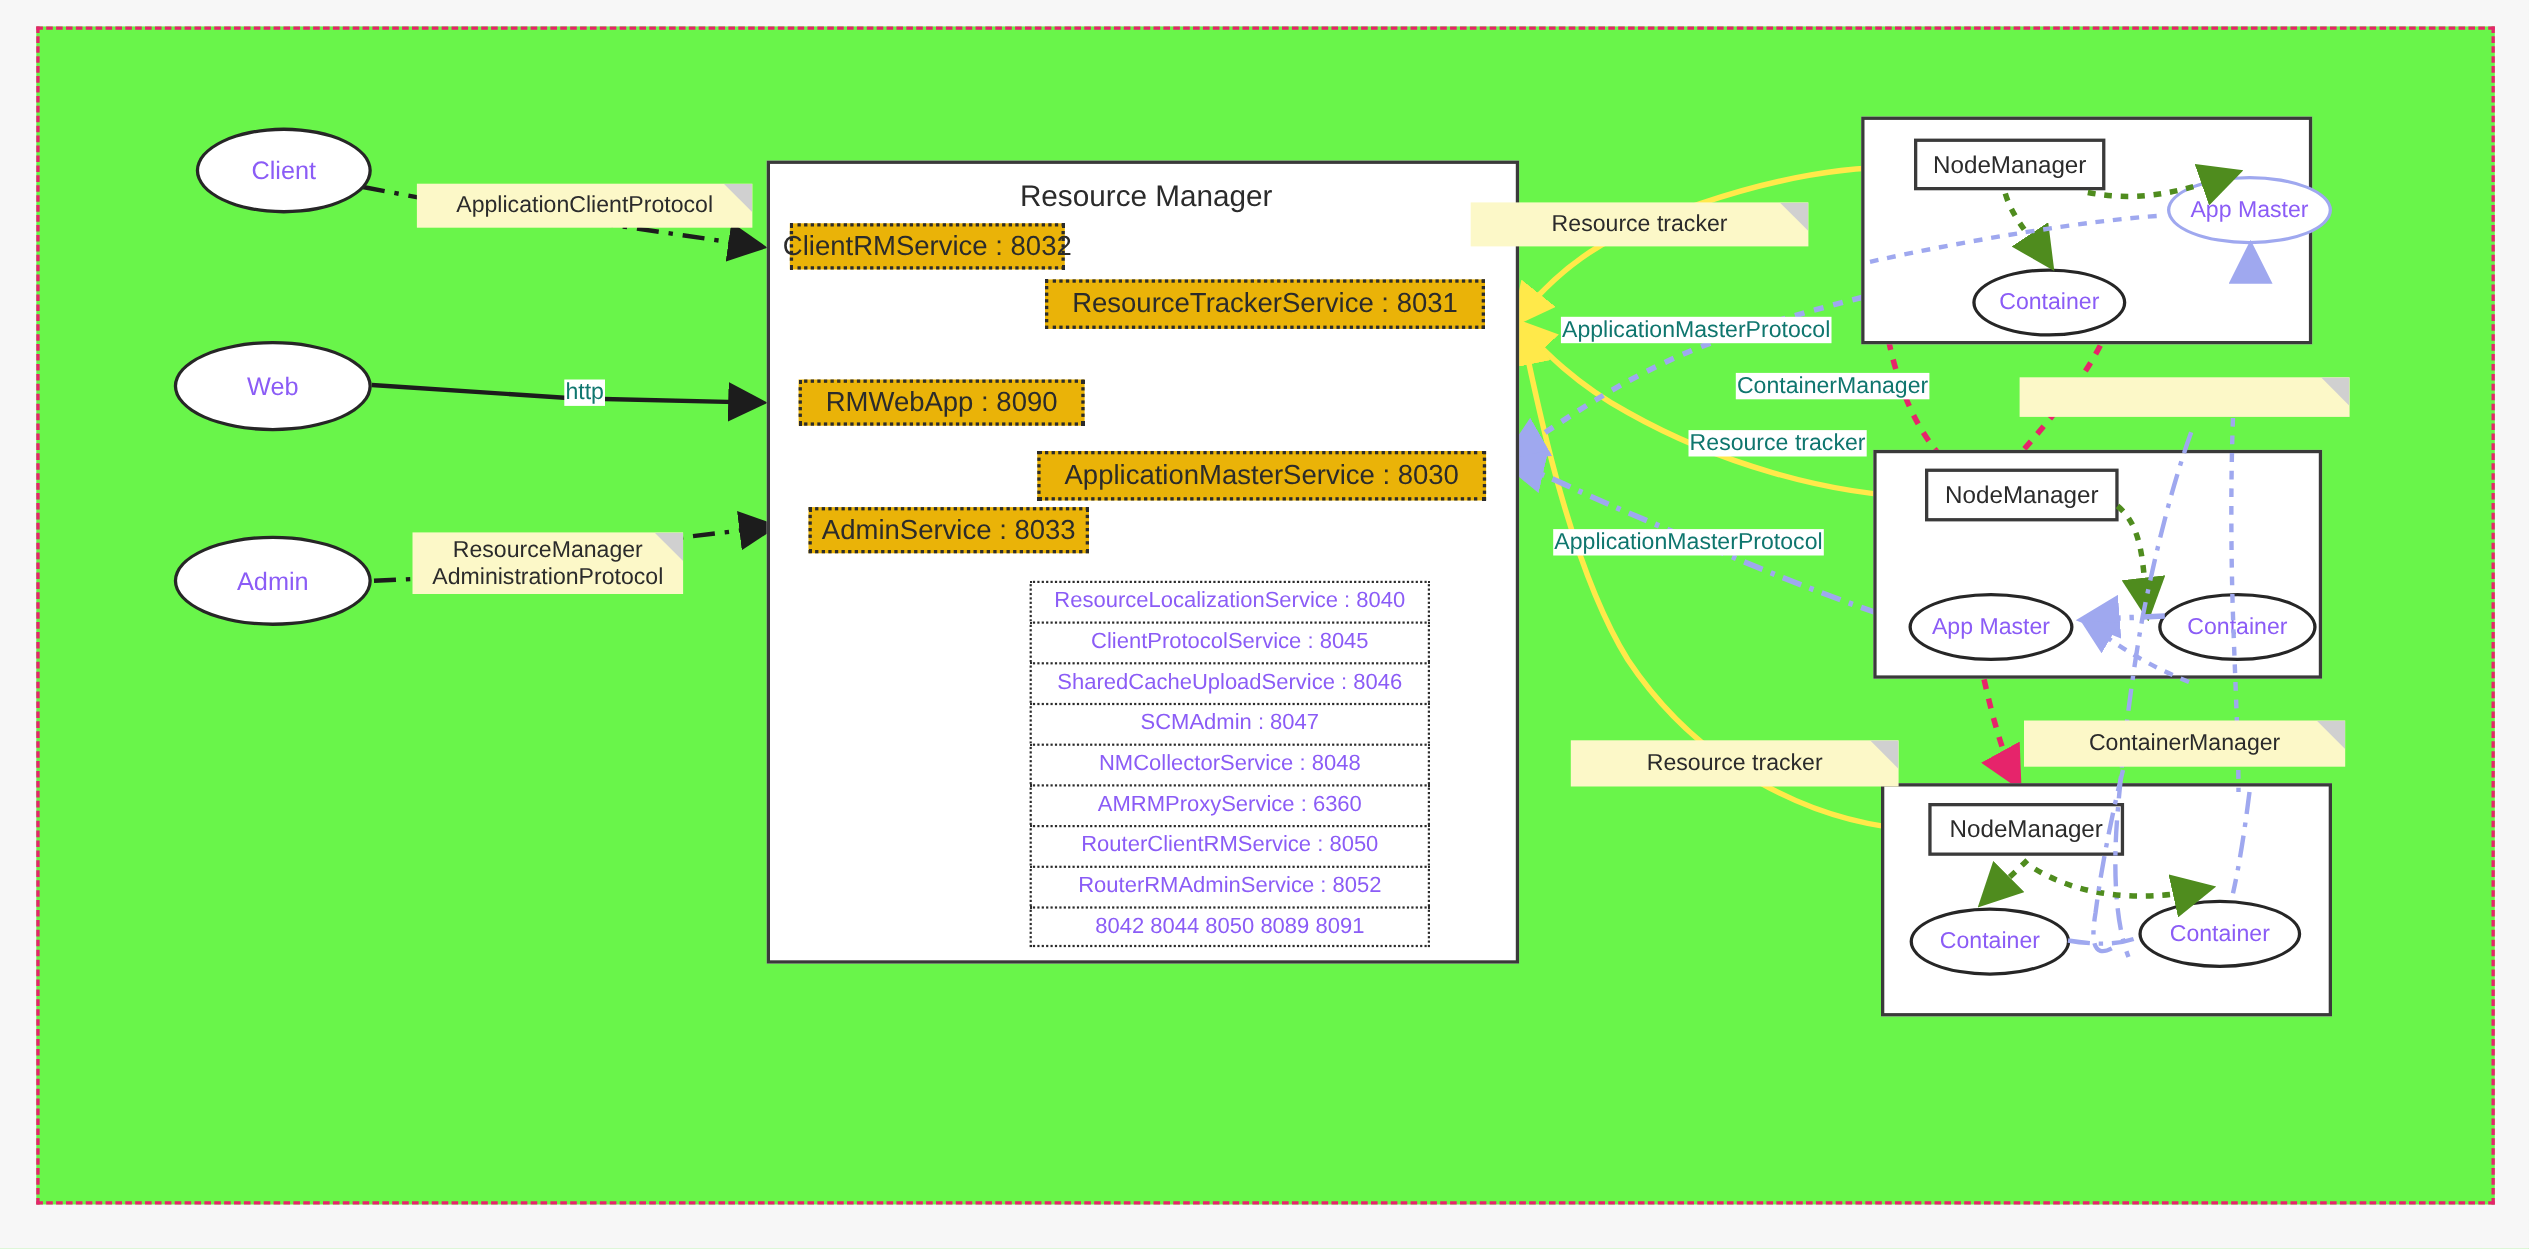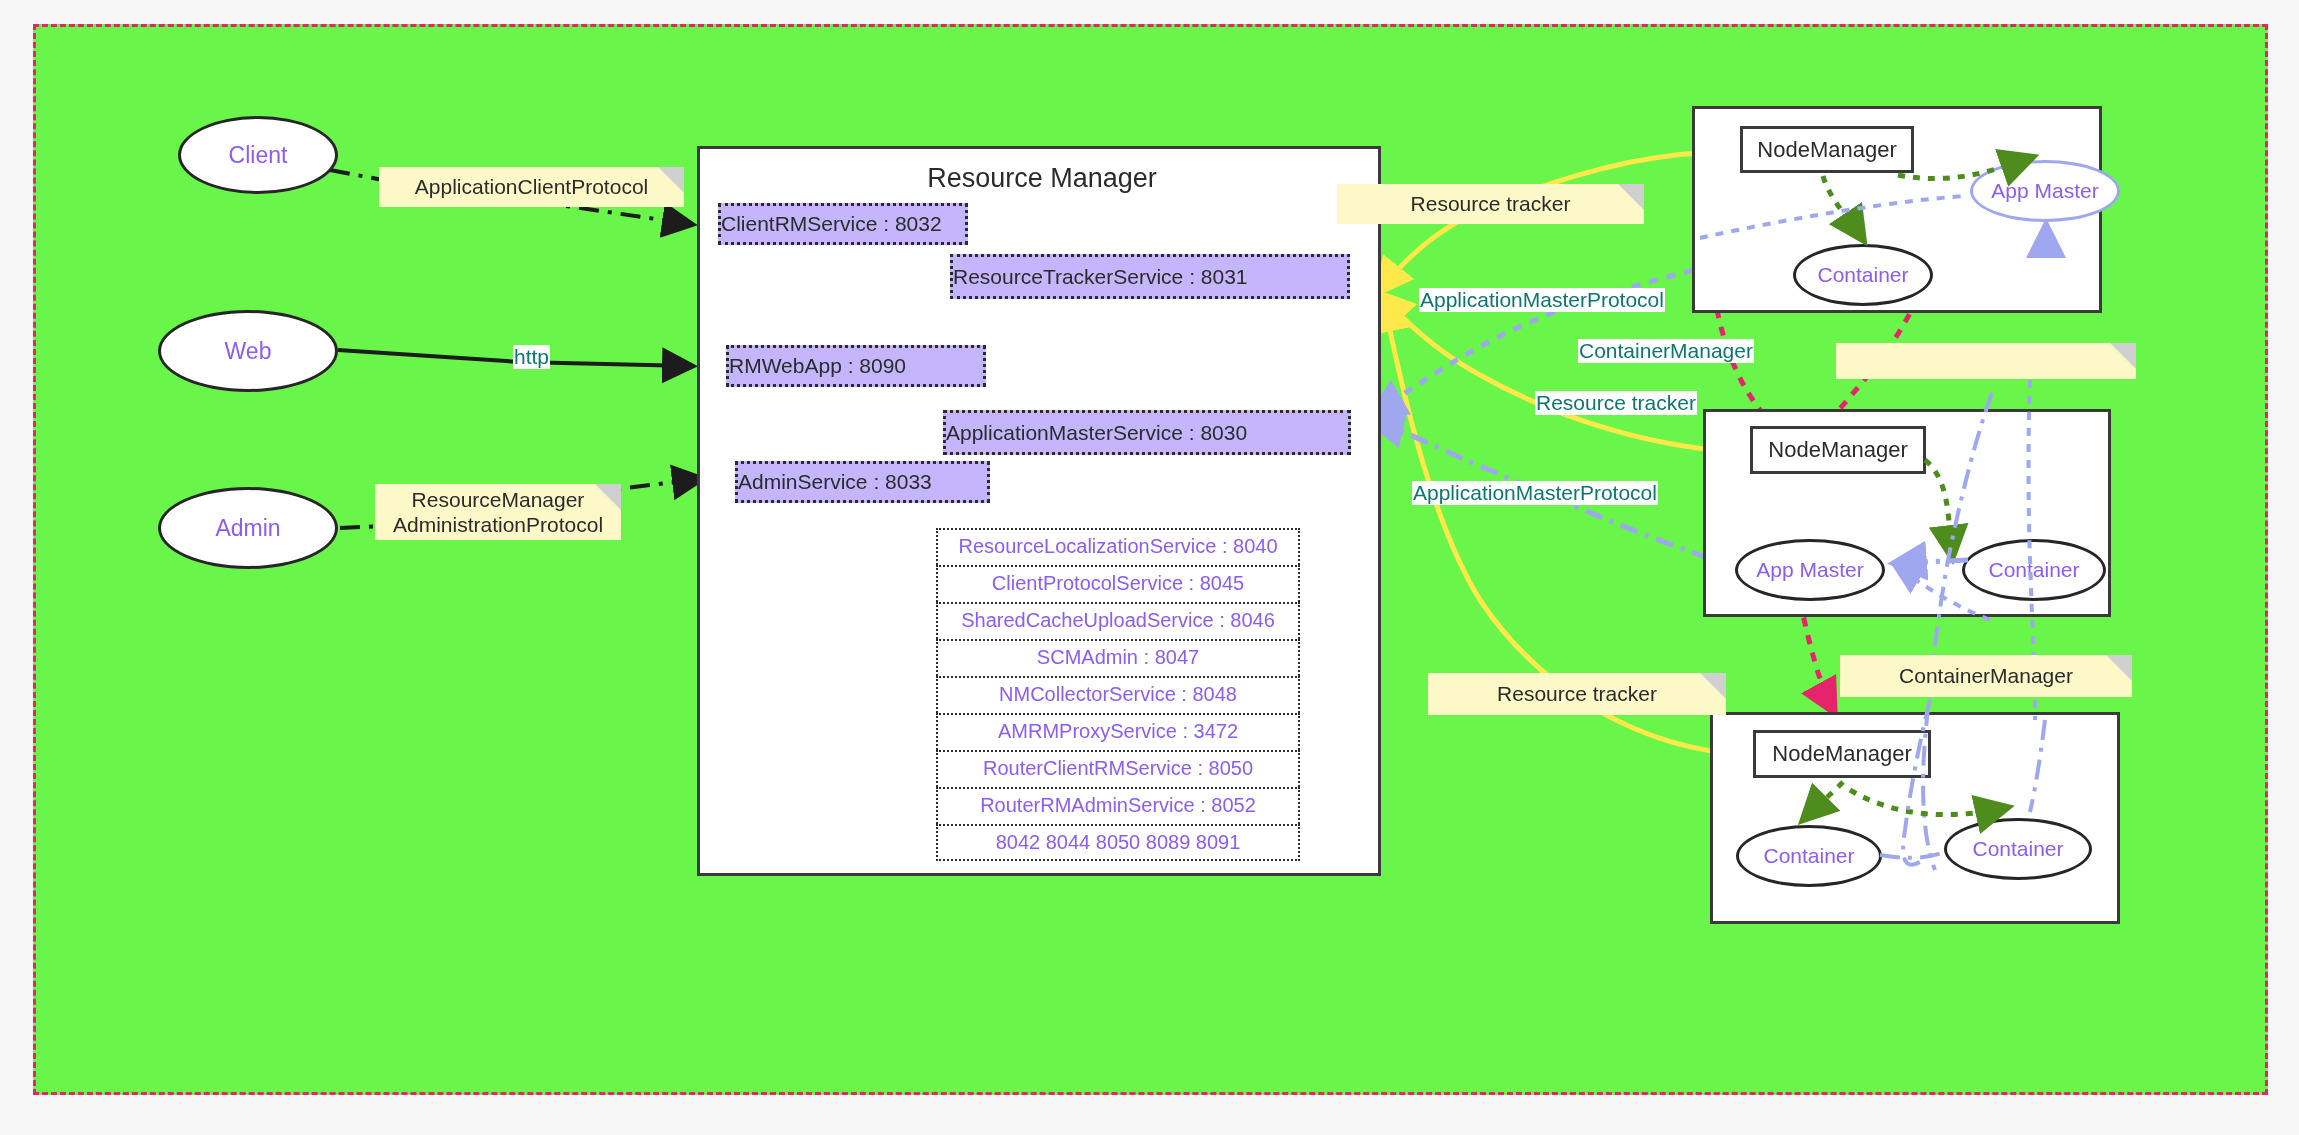--- a/index.html
+++ b/index.html
@@ -43,23 +43,23 @@
     position:absolute;left:697px;top:146px;width:684px;height:730px;
     background:#ffffff;border:3px solid #3a3a3a;box-sizing:border-box;z-index:4;
   }
   #rm-title{
     position:absolute;left:0;top:14px;width:684px;text-align:center;
     font-size:27px;color:#2b2b2b;
   }
 
   .svc{
     position:absolute;box-sizing:border-box;
-    border:3px dotted #2b2b2b;background:#c4b5fd;
-    display:flex;align-items:center;justify-content:flex-start;
-    font-size:21px;color:#2b2b2b;white-space:nowrap;
+    border:3px dotted #2b2b2b;background:#eab308;
+    display:flex;align-items:center;justify-content:center;
+    font-size:25px;color:#2b2b2b;white-space:nowrap;
   }
 
   
   #svc-list{position:absolute;left:936px;top:528px;width:364px;z-index:5;}
   #svc-list .svcrow{
     box-sizing:border-box;border:2px dotted #2b2b2b;border-bottom:none;
     background:#ffffff;height:37px;line-height:33px;text-align:center;
     font-size:20px;color:#8b5cf6;white-space:nowrap;
   }
   #svc-list .svcrow:last-child{border-bottom:2px dotted #2b2b2b;}
@@ -164,21 +164,21 @@
   <div class="svc" style="left:735px;top:461px;width:255px;height:42px;z-index:5;">
     <span>AdminService : 8033</span>
   </div>
 
   <div id="svc-list">
     <div class="svcrow">ResourceLocalizationService : 8040</div>
     <div class="svcrow">ClientProtocolService :  8045</div>
     <div class="svcrow">SharedCacheUploadService :  8046</div>
     <div class="svcrow">SCMAdmin :  8047</div>
     <div class="svcrow">NMCollectorService : 8048</div>
-    <div class="svcrow">AMRMProxyService :  3472</div>
+    <div class="svcrow">AMRMProxyService :  6360</div>
     <div class="svcrow">RouterClientRMService :  8050</div>
     <div class="svcrow">RouterRMAdminService :  8052</div>
     <div class="svcrow">8042 8044  8050 8089 8091</div>
   </div>
 
   <div class="panel" style="left:1692px;top:106px;width:410px;height:207px;"></div>
 
   <div class="rect" style="left:1740px;top:126px;width:174px;height:47px;font-size:22px;">
     <span>NodeManager</span>
   </div>

